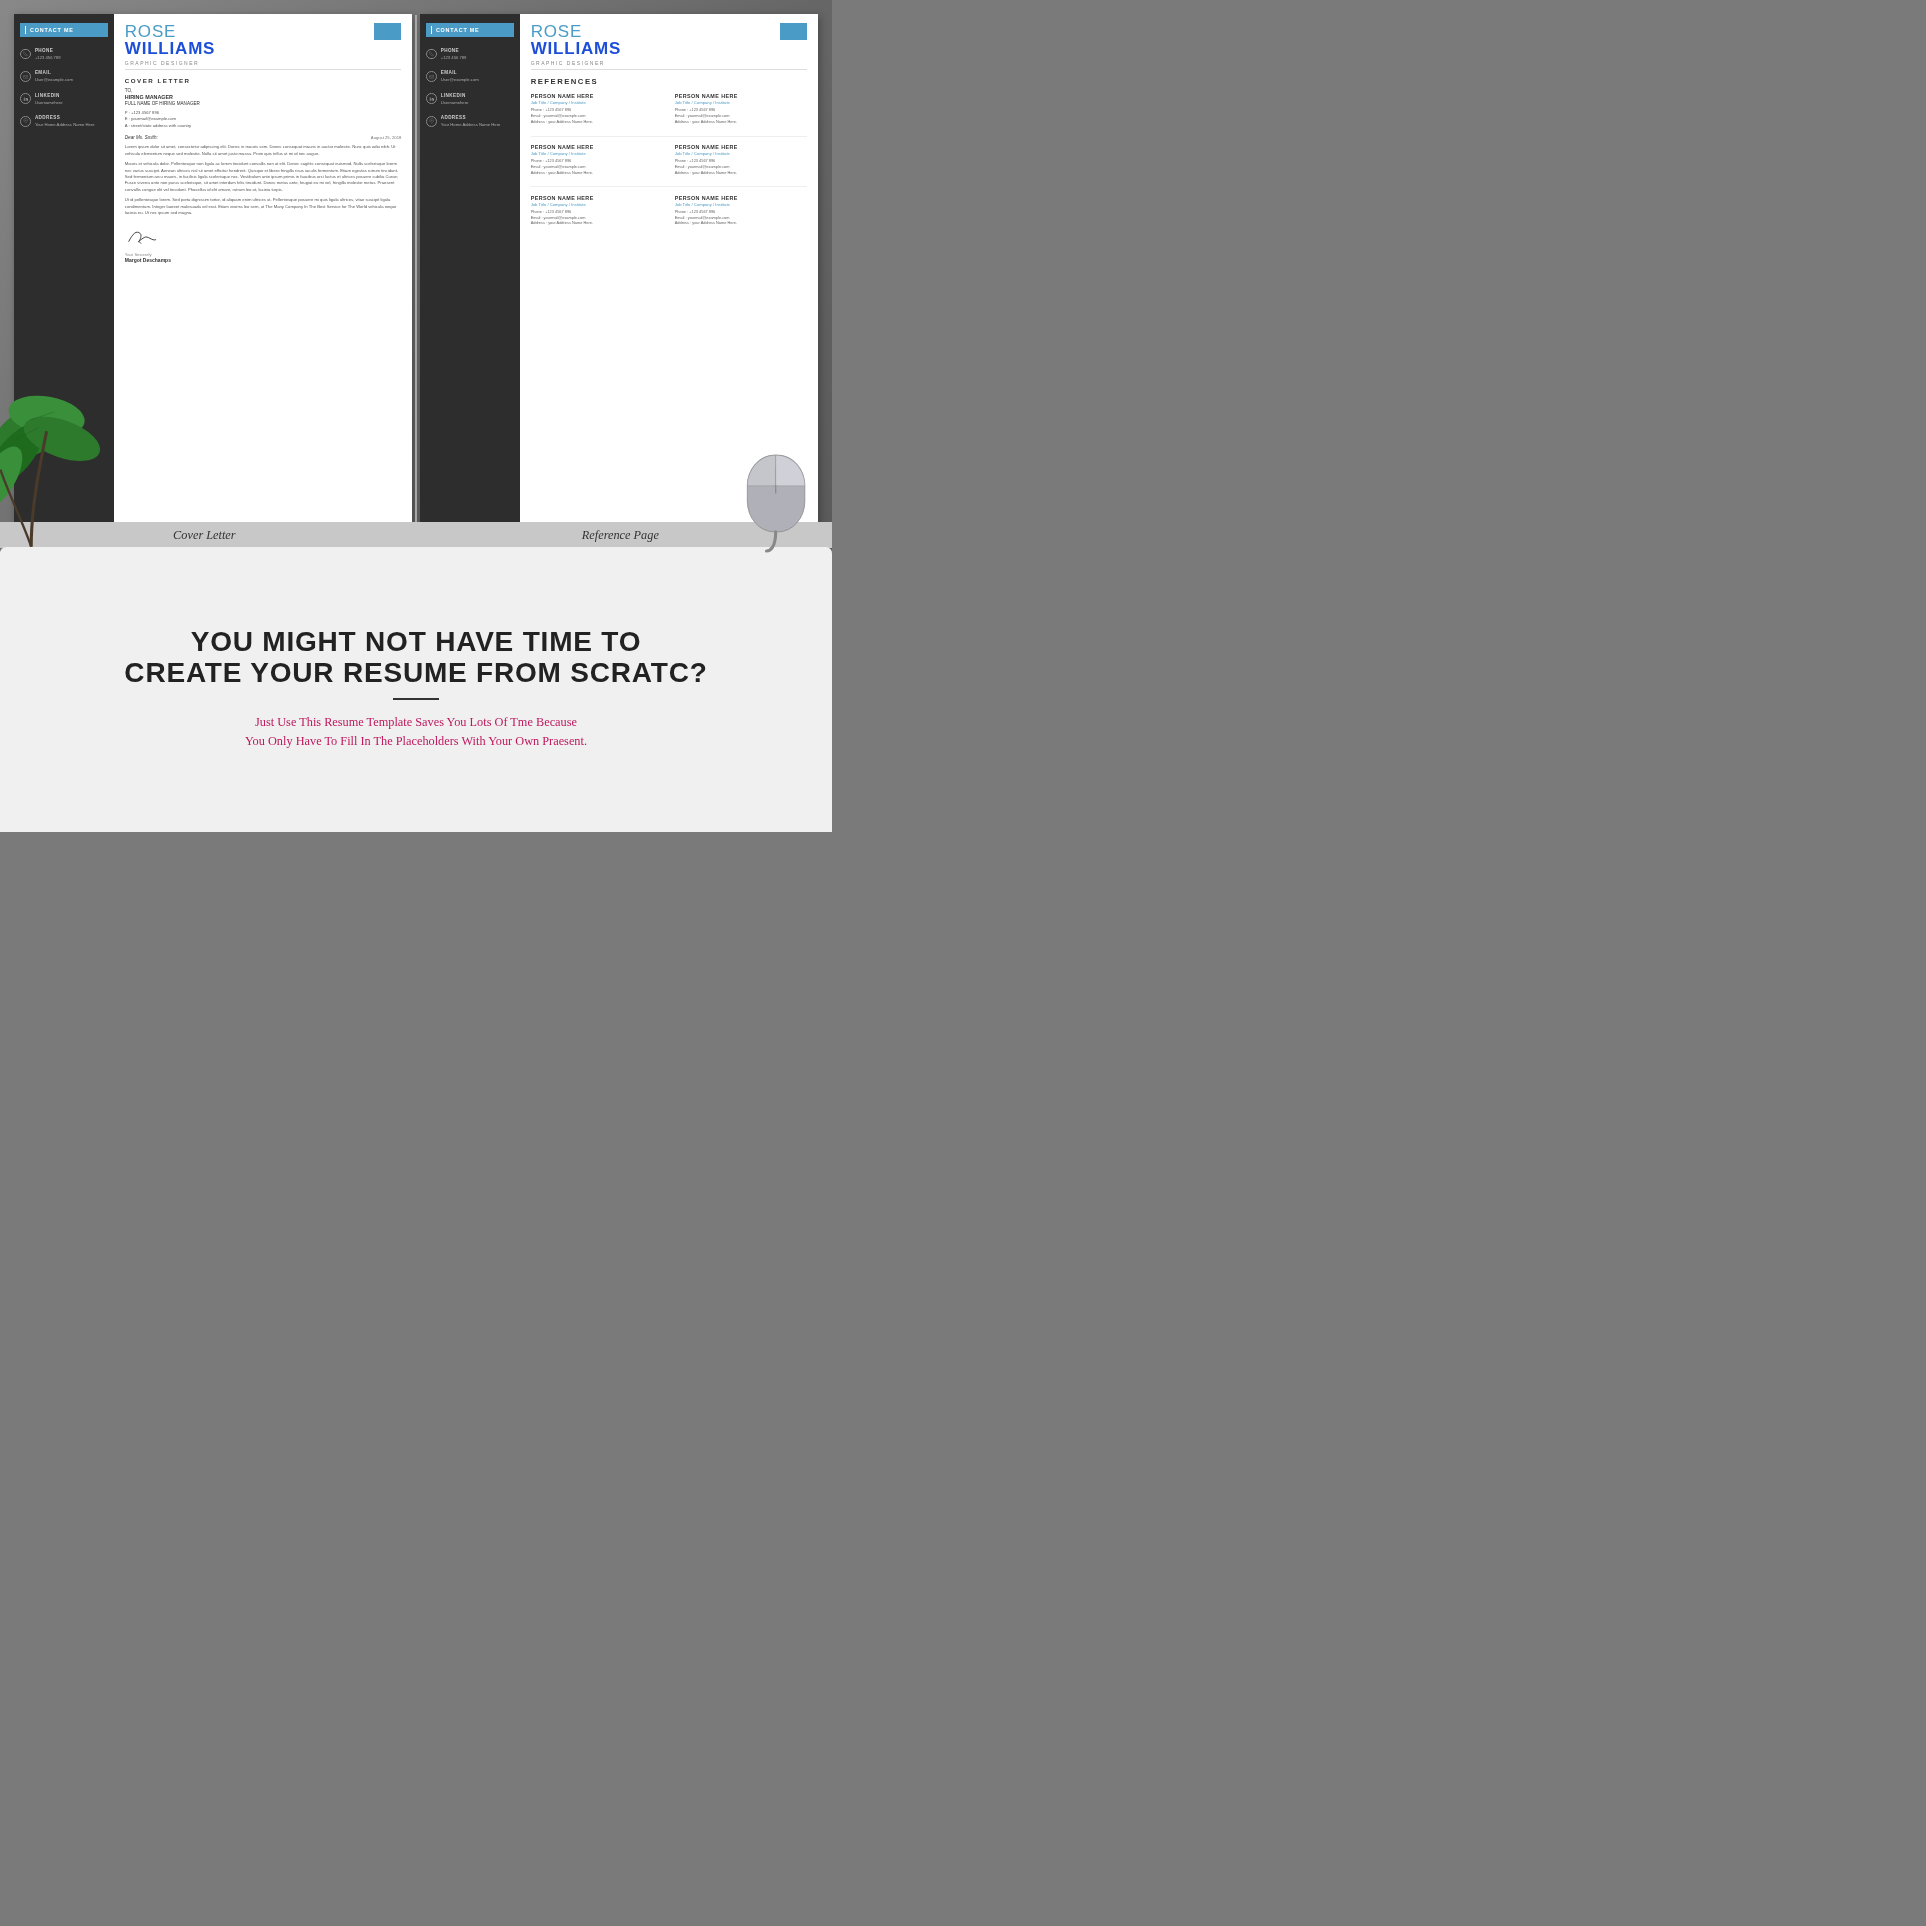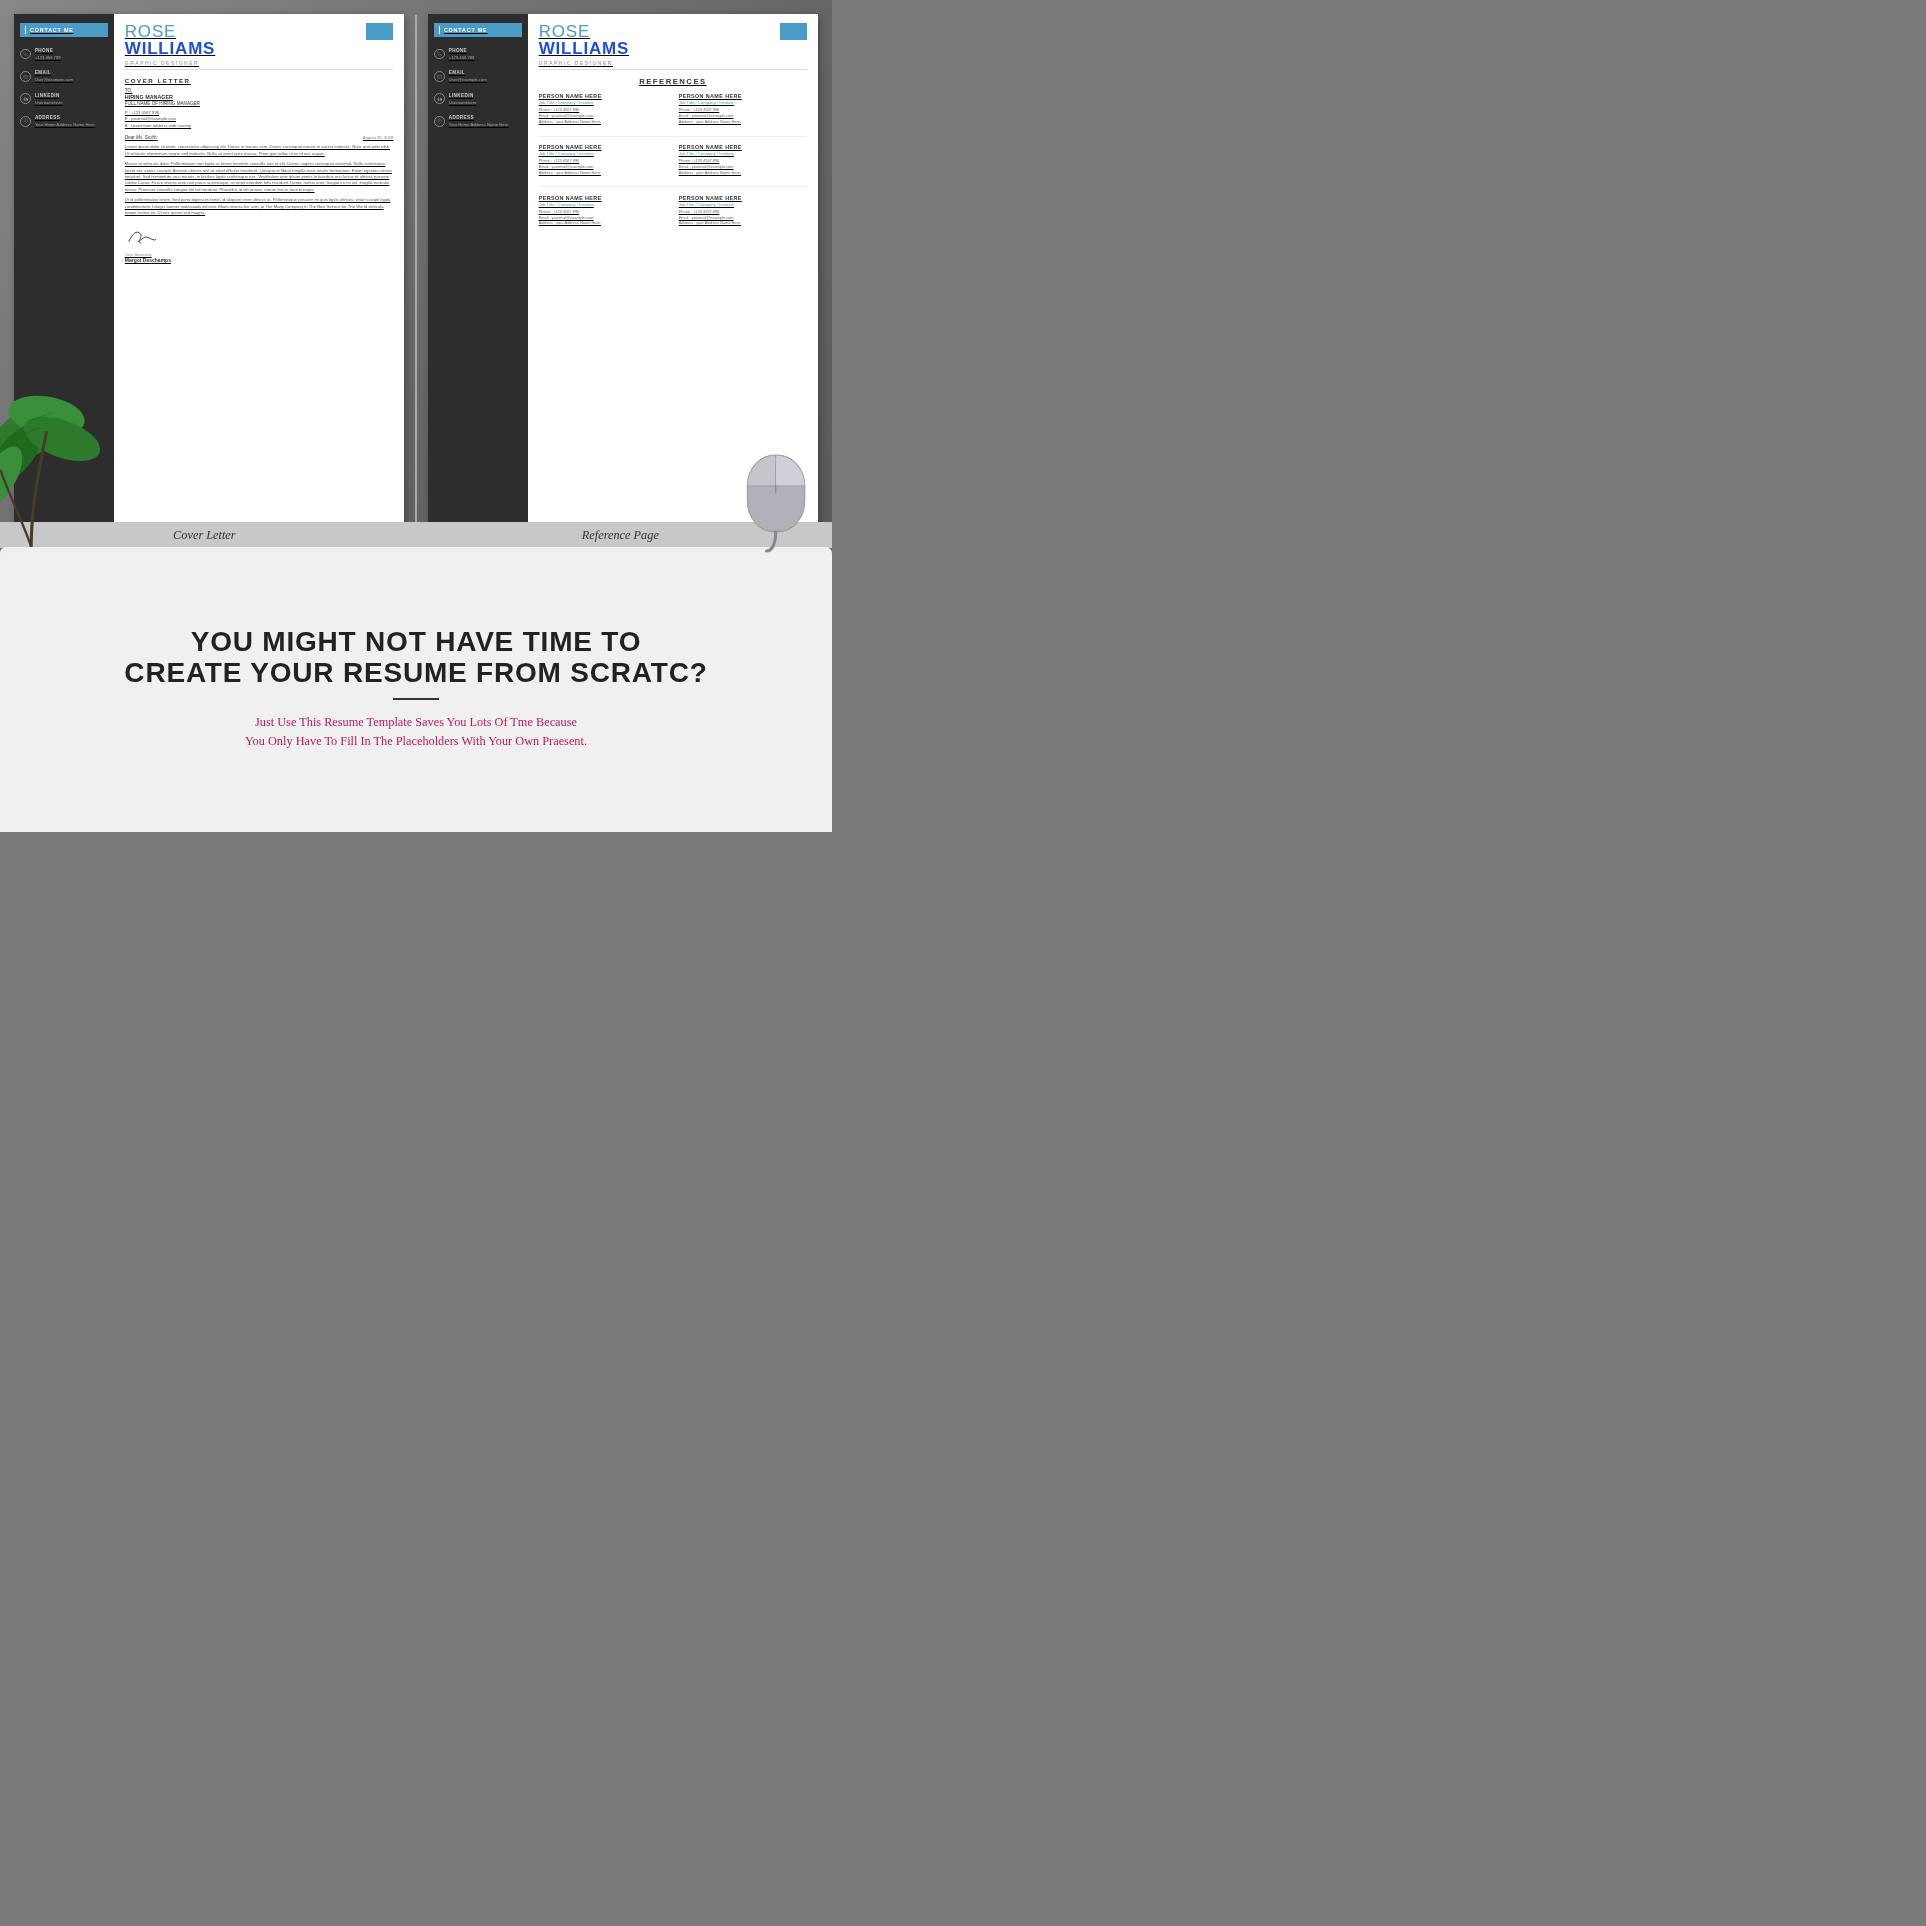--- a/index.html
+++ b/index.html
@@ -18,23 +18,22 @@
       top: 0; left: 0; right: 0; bottom: 0;
       background: linear-gradient(135deg, #888 0%, #666 50%, #555 100%);
     }
 
     
     .top-section {
       position: absolute;
       top: 0; left: 0; right: 0;
       height: 539px;
       display: flex;
-      gap: 8px;
+      gap: 0;
       padding: 14px 14px 0 14px;
-      text-decoration: underline;
     }
 
     
     .divider-vertical {
       width: 1.5px;
       background: #aaa;
       margin: 0 3.1px;
       height: 524px;
       align-self: center;
     }
@@ -247,21 +246,20 @@
     }
 
     
     .ref-section-title {
       font-size: 7.7px;
       letter-spacing: 1.5px;
       color: #333;
       text-transform: uppercase;
       margin-bottom: 7.7px;
       font-weight: bold;
-      text-align: center;
     }
 
     .refs-grid {
       display: grid;
       grid-template-columns: 1fr 1fr;
       gap: 7.7px 11.6px;
     }
 
     .ref-item {
       margin-bottom: 3.1px;

